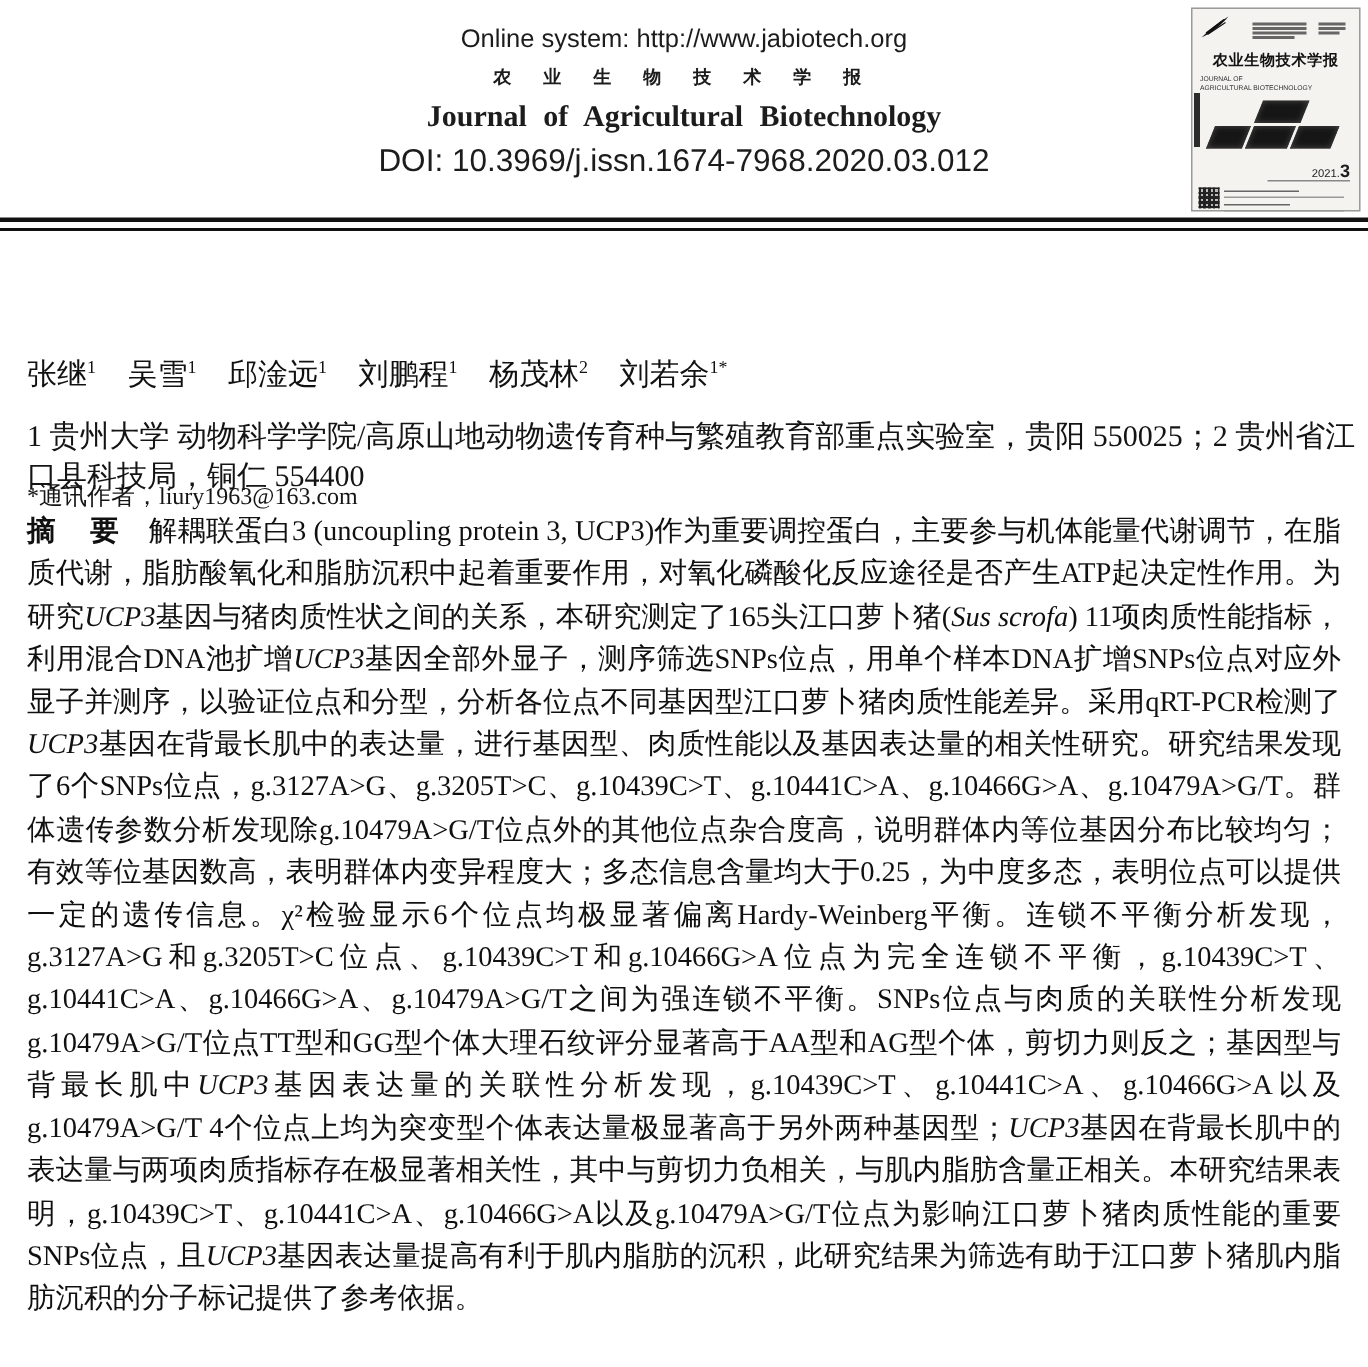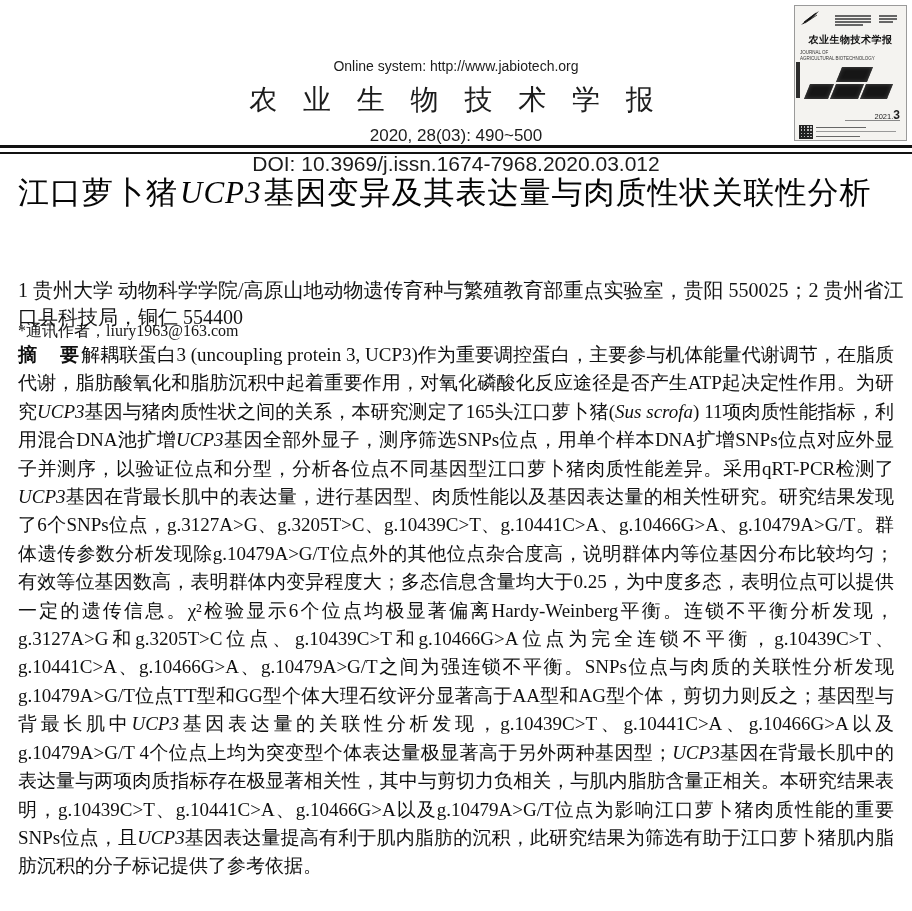--- a/index.html
+++ b/index.html
@@ -3,22 +3,22 @@
 <meta charset="utf-8">
 <style>
   html,body{margin:0;padding:0;background:#ffffff;}
   .page{
     position:relative;width:912px;height:911px;background:#ffffff;
     font-family:"Liberation Serif","DejaVu Serif",serif;color:#141414;overflow:hidden;
   }
   
   .head-center{position:absolute;left:0;top:16px;width:912px;text-align:center;}
   .hline{font-family:"Liberation Sans","DejaVu Sans",sans-serif;color:#1c1c1c;}
-  .hline.online{font-size:14px;margin-bottom:7px;font-weight:500;margin-top:42px;}
-  .hline.cn{font-size:28px;letter-spacing:9px;margin-bottom:7px;font-weight:400;}
+  .hline.online{font-size:17px;margin-bottom:7px;font-weight:500;}
+  .hline.cn{font-size:12px;letter-spacing:9px;margin-bottom:7px;font-weight:700;}
   .hline.en{font-family:"Liberation Serif","DejaVu Serif",serif;font-weight:bold;font-size:20px;word-spacing:6px;margin-bottom:6px;}
   .hline.issue{font-size:17px;margin-bottom:6px;}
   .hline.doi{font-size:21px;}
   
   .logo{position:absolute;left:10px;top:12px;width:165px;height:135px;}
   .logo svg{position:absolute;left:0;top:0;}
   .logo-text{position:absolute;left:48px;top:104px;font-family:"Liberation Serif","DejaVu Serif",serif;
     font-weight:bold;font-size:27px;color:#2b3a96;letter-spacing:3px;}
   
   .cover{position:absolute;left:794px;top:5px;width:113px;height:136px;background:#f4f3f0;border:1px solid #9a9a9a;box-sizing:border-box;}
@@ -49,32 +49,32 @@
   .art-title{position:absolute;left:18px;top:172px;width:876px;margin:0;
     font-size:31px;font-weight:500;letter-spacing:1px;color:#050505;line-height:42px;}
   .art-title i{padding:0 2px;}
   .authors{position:absolute;left:18px;top:236px;font-size:20px;color:#111;}
   .author{margin-right:21px;}
   .author sup{font-size:12px;}
   .affiliation{position:absolute;left:18px;top:277px;font-size:20px;color:#141414;}
   .correspond{position:absolute;left:18px;top:303px;font-size:16px;color:#141414;margin-top:18px;}
   .abstract{position:absolute;left:18px;top:341px;width:876px;margin:0;
     font-size:19px;line-height:28.4px;text-align:justify;text-justify:inter-ideograph;color:#101010;}
-  .abs-label{font-family:"Liberation Sans","DejaVu Sans",sans-serif;font-weight:bold;letter-spacing:2px;margin-right:0;}
+  .abs-label{font-family:"Liberation Sans","DejaVu Sans",sans-serif;font-weight:bold;letter-spacing:2px;margin-right:18px;}
 </style>
 </head>
 <body>
 
 <div class="page">
 
 
   <div class="head-center">
     <div class="hline online">Online system: http://www.jabiotech.org</div>
     <div class="hline cn">农 业 生 物 技 术 学 报</div>
-    <div class="hline issue">2020, 28(03): 490~500</div>
+    <div class="hline en">Journal of Agricultural Biotechnology</div>
     <div class="hline doi">DOI: 10.3969/j.issn.1674-7968.2020.03.012</div>
   </div>
 
   <div class="cover">
     <svg class="fern" width="20" height="16" viewBox="0 0 20 16">
       <path d="M1,15 C 6,10 12,5 19,1 C 13,8 7,12 3,14 Z" fill="#111"></path>
       <path d="M4,12 L16,3 M5,13 L17,5" stroke="#111" stroke-width="0.8"></path>
     </svg>
     <div class="bar" style="left:40px;top:9px;width:36px;"></div>
     <div class="bar" style="left:40px;top:12px;width:36px;"></div>
@@ -98,22 +98,22 @@
     <div class="qr"></div>
     <div class="bar" style="left:21px;top:121px;width:50px;height:1.4px;"></div>
     <div class="bar" style="left:21px;top:125px;width:80px;height:1.2px;background:#999;"></div>
     <div class="bar" style="left:21px;top:130px;width:44px;height:1.4px;"></div>
     <div class="bar" style="left:21px;top:134px;width:80px;height:1.2px;background:#999;"></div>
   </div>
 
   <div class="rule thick"></div>
   <div class="rule thin"></div>
 
-  <h1 class="art-title"><span>江口萝卜猪</span><i>UCP3</i><span>基因变异及其表达量与肉质性状关联性分析</span></h1>
 
+  <div class="authors"><span class="author"><span>张继</span><sup>1</sup></span><span class="author"><span>吴雪</span><sup>1</sup></span><span class="author"><span>邱淦远</span><sup>1</sup></span><span class="author"><span>刘鹏程</span><sup>1</sup></span><span class="author"><span>杨茂林</span><sup>2</sup></span><span class="author"><span>刘若余</span><sup>1*</sup></span></div>
 
   <div class="affiliation">1 贵州大学 动物科学学院/高原山地动物遗传育种与繁殖教育部重点实验室，贵阳 550025；2 贵州省江口县科技局，铜仁 554400</div>
 
   <div class="correspond">*通讯作者，liury1963@163.com</div>
 
   <p class="abstract">
     <span class="abs-label">摘　要</span><span><span>解耦联蛋白3 (uncoupling protein 3, UCP3)作为重要调控蛋白，主要参与机体能量代谢调节，在脂质代谢，脂肪酸氧化和脂肪沉积中起着重要作用，对氧化磷酸化反应途径是否产生ATP起决定性作用。为研究</span><i>UCP3</i><span>基因与猪肉质性状之间的关系，本研究测定了165头江口萝卜猪(</span><i>Sus scrofa</i><span>) 11项肉质性能指标，利用混合DNA池扩增</span><i>UCP3</i><span>基因全部外显子，测序筛选SNPs位点，用单个样本DNA扩增SNPs位点对应外显子并测序，以验证位点和分型，分析各位点不同基因型江口萝卜猪肉质性能差异。采用qRT-PCR检测了</span><i>UCP3</i><span>基因在背最长肌中的表达量，进行基因型、肉质性能以及基因表达量的相关性研究。研究结果发现了6个SNPs位点，g.3127A&gt;G、g.3205T&gt;C、g.10439C&gt;T、g.10441C&gt;A、g.10466G&gt;A、g.10479A&gt;G/T。群体遗传参数分析发现除g.10479A&gt;G/T位点外的其他位点杂合度高，说明群体内等位基因分布比较均匀；有效等位基因数高，表明群体内变异程度大；多态信息含量均大于0.25，为中度多态，表明位点可以提供一定的遗传信息。χ²检验显示6个位点均极显著偏离Hardy-Weinberg平衡。连锁不平衡分析发现，g.3127A&gt;G和g.3205T&gt;C位点、g.10439C&gt;T和g.10466G&gt;A位点为完全连锁不平衡，g.10439C&gt;T、g.10441C&gt;A、g.10466G&gt;A、g.10479A&gt;G/T之间为强连锁不平衡。SNPs位点与肉质的关联性分析发现g.10479A&gt;G/T位点TT型和GG型个体大理石纹评分显著高于AA型和AG型个体，剪切力则反之；基因型与背最长肌中</span><i>UCP3</i><span>基因表达量的关联性分析发现，g.10439C&gt;T、g.10441C&gt;A、g.10466G&gt;A以及g.10479A&gt;G/T 4个位点上均为突变型个体表达量极显著高于另外两种基因型；</span><i>UCP3</i><span>基因在背最长肌中的表达量与两项肉质指标存在极显著相关性，其中与剪切力负相关，与肌内脂肪含量正相关。本研究结果表明，g.10439C&gt;T、g.10441C&gt;A、g.10466G&gt;A以及g.10479A&gt;G/T位点为影响江口萝卜猪肉质性能的重要SNPs位点，且</span><i>UCP3</i><span>基因表达量提高有利于肌内脂肪的沉积，此研究结果为筛选有助于江口萝卜猪肌内脂肪沉积的分子标记提供了参考依据。</span></span>
   </p>
 
 </div>

